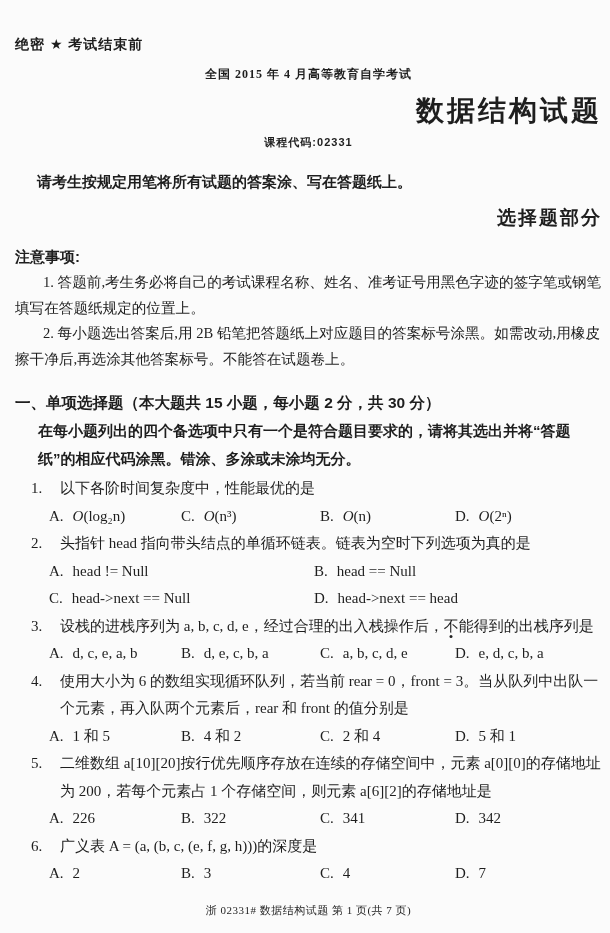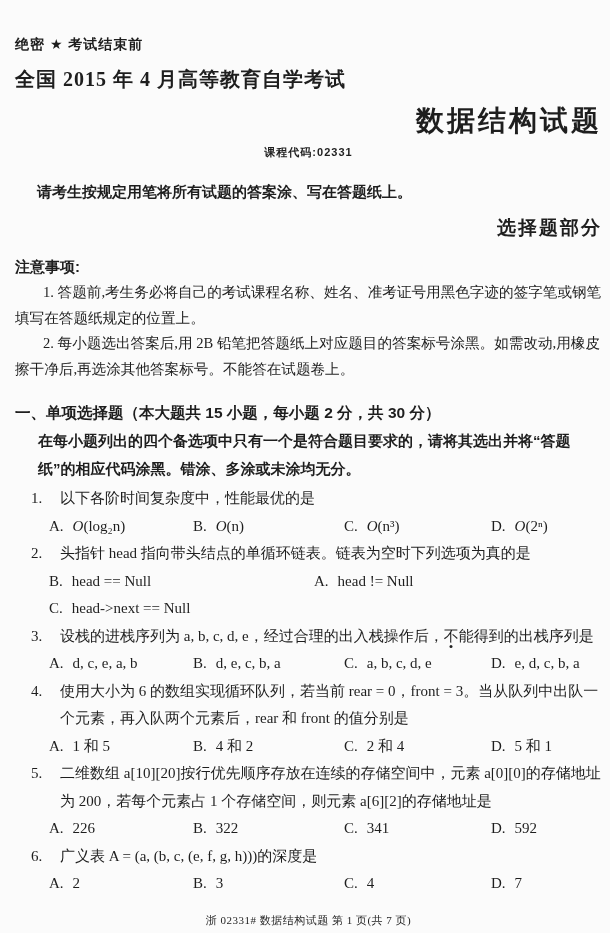--- a/index.html
+++ b/index.html
@@ -23,22 +23,22 @@
   .hei {
     font-family: "Liberation Sans", "DejaVu Sans", sans-serif;
     font-weight: 700;
   }
   .classification {
     font-size: 14px;
     letter-spacing: 1px;
   }
   .exam-title {
     margin: 12px 0 0;
-    text-align: left;
-    font-size: 20px;
+    text-align: center;
+    font-size: 12px;
     font-weight: 700;
     letter-spacing: 1px;
   }
   .paper-title {
     margin: 9px 0 0;
     text-align: right;
     font-size: 28px;
     letter-spacing: 3px;
   }
   .course-code {
@@ -88,21 +88,21 @@
     flex: 0 0 45px;
     box-sizing: border-box;
     padding-left: 16px;
   }
   .stem { flex: 1; }
   .opts {
     display: grid;
     margin-left: 34px;
     line-height: 27.5px;
   }
-  .opts.cols4 { grid-template-columns: 132px 139px 135px auto; gap: 12px; }
+  .opts.cols4 { grid-template-columns: 132px 139px 135px auto; }
   .opts.cols2 { grid-template-columns: 265px auto; }
   .opt { white-space: nowrap; }
   .opt-label { display: inline-block; margin-right: 9px; }
   .emph { position: relative; }
   .emph::after {
     content: "";
     position: absolute;
     left: 50%;
     bottom: -4px;
     width: 3px;
@@ -143,33 +143,34 @@
   <p class="part-instruction hei">在每小题列出的四个备选项中只有一个是符合题目要求的，请将其选出并将“答题纸”的相应代码涂黑。错涂、多涂或未涂均无分。</p>
 
   <div class="questions">
 
     <div class="question">
       <div class="qnum">1.</div>
       <div class="stem">以下各阶时间复杂度中，性能最优的是</div>
     </div>
     <div class="opts cols4">
       <span class="opt"><span class="opt-label">A.</span><span><i>O</i>(log₂n)</span></span>
+      <span class="opt"><span class="opt-label">C.</span><span><i>O</i>(n³)</span></span>
       <span class="opt"><span class="opt-label">B.</span><span><i>O</i>(n)</span></span>
-      <span class="opt"><span class="opt-label">C.</span><span><i>O</i>(n³)</span></span>
       <span class="opt"><span class="opt-label">D.</span><span><i>O</i>(2ⁿ)</span></span>
     </div>
 
     <div class="question">
       <div class="qnum">2.</div>
       <div class="stem">头指针 head 指向带头结点的单循环链表。链表为空时下列选项为真的是</div>
     </div>
     <div class="opts cols2">
+      <span class="opt"><span class="opt-label">A.</span><span>head != Null</span></span>
       <span class="opt"><span class="opt-label">B.</span><span>head == Null</span></span>
-      <span class="opt"><span class="opt-label">A.</span><span>head != Null</span></span>
       <span class="opt"><span class="opt-label">C.</span><span>head-&gt;next == Null</span></span>
+      <span class="opt"><span class="opt-label">D.</span><span>head-&gt;next == head</span></span>
     </div>
 
     <div class="question">
       <div class="qnum">3.</div>
       <div class="stem"><span>设栈的进栈序列为 a, b, c, d, e，经过合理的出入栈操作后，</span><span class="emph">不</span><span>能得到的出栈序列是</span></div>
     </div>
     <div class="opts cols4">
       <span class="opt"><span class="opt-label">A.</span><span>d, c, e, a, b</span></span>
       <span class="opt"><span class="opt-label">B.</span><span>d, e, c, b, a</span></span>
       <span class="opt"><span class="opt-label">C.</span><span>a, b, c, d, e</span></span>
@@ -188,21 +189,21 @@
     </div>
 
     <div class="question">
       <div class="qnum">5.</div>
       <div class="stem">二维数组 a[10][20]按行优先顺序存放在连续的存储空间中，元素 a[0][0]的存储地址为 200，若每个元素占 1 个存储空间，则元素 a[6][2]的存储地址是</div>
     </div>
     <div class="opts cols4">
       <span class="opt"><span class="opt-label">A.</span><span>226</span></span>
       <span class="opt"><span class="opt-label">B.</span><span>322</span></span>
       <span class="opt"><span class="opt-label">C.</span><span>341</span></span>
-      <span class="opt"><span class="opt-label">D.</span><span>592</span></span>
+      <span class="opt"><span class="opt-label">D.</span><span>342</span></span>
     </div>
 
     <div class="question">
       <div class="qnum">6.</div>
       <div class="stem">广义表 A = (a, (b, c, (e, f, g, h)))的深度是</div>
     </div>
     <div class="opts cols4">
       <span class="opt"><span class="opt-label">A.</span><span>2</span></span>
       <span class="opt"><span class="opt-label">B.</span><span>3</span></span>
       <span class="opt"><span class="opt-label">C.</span><span>4</span></span>

